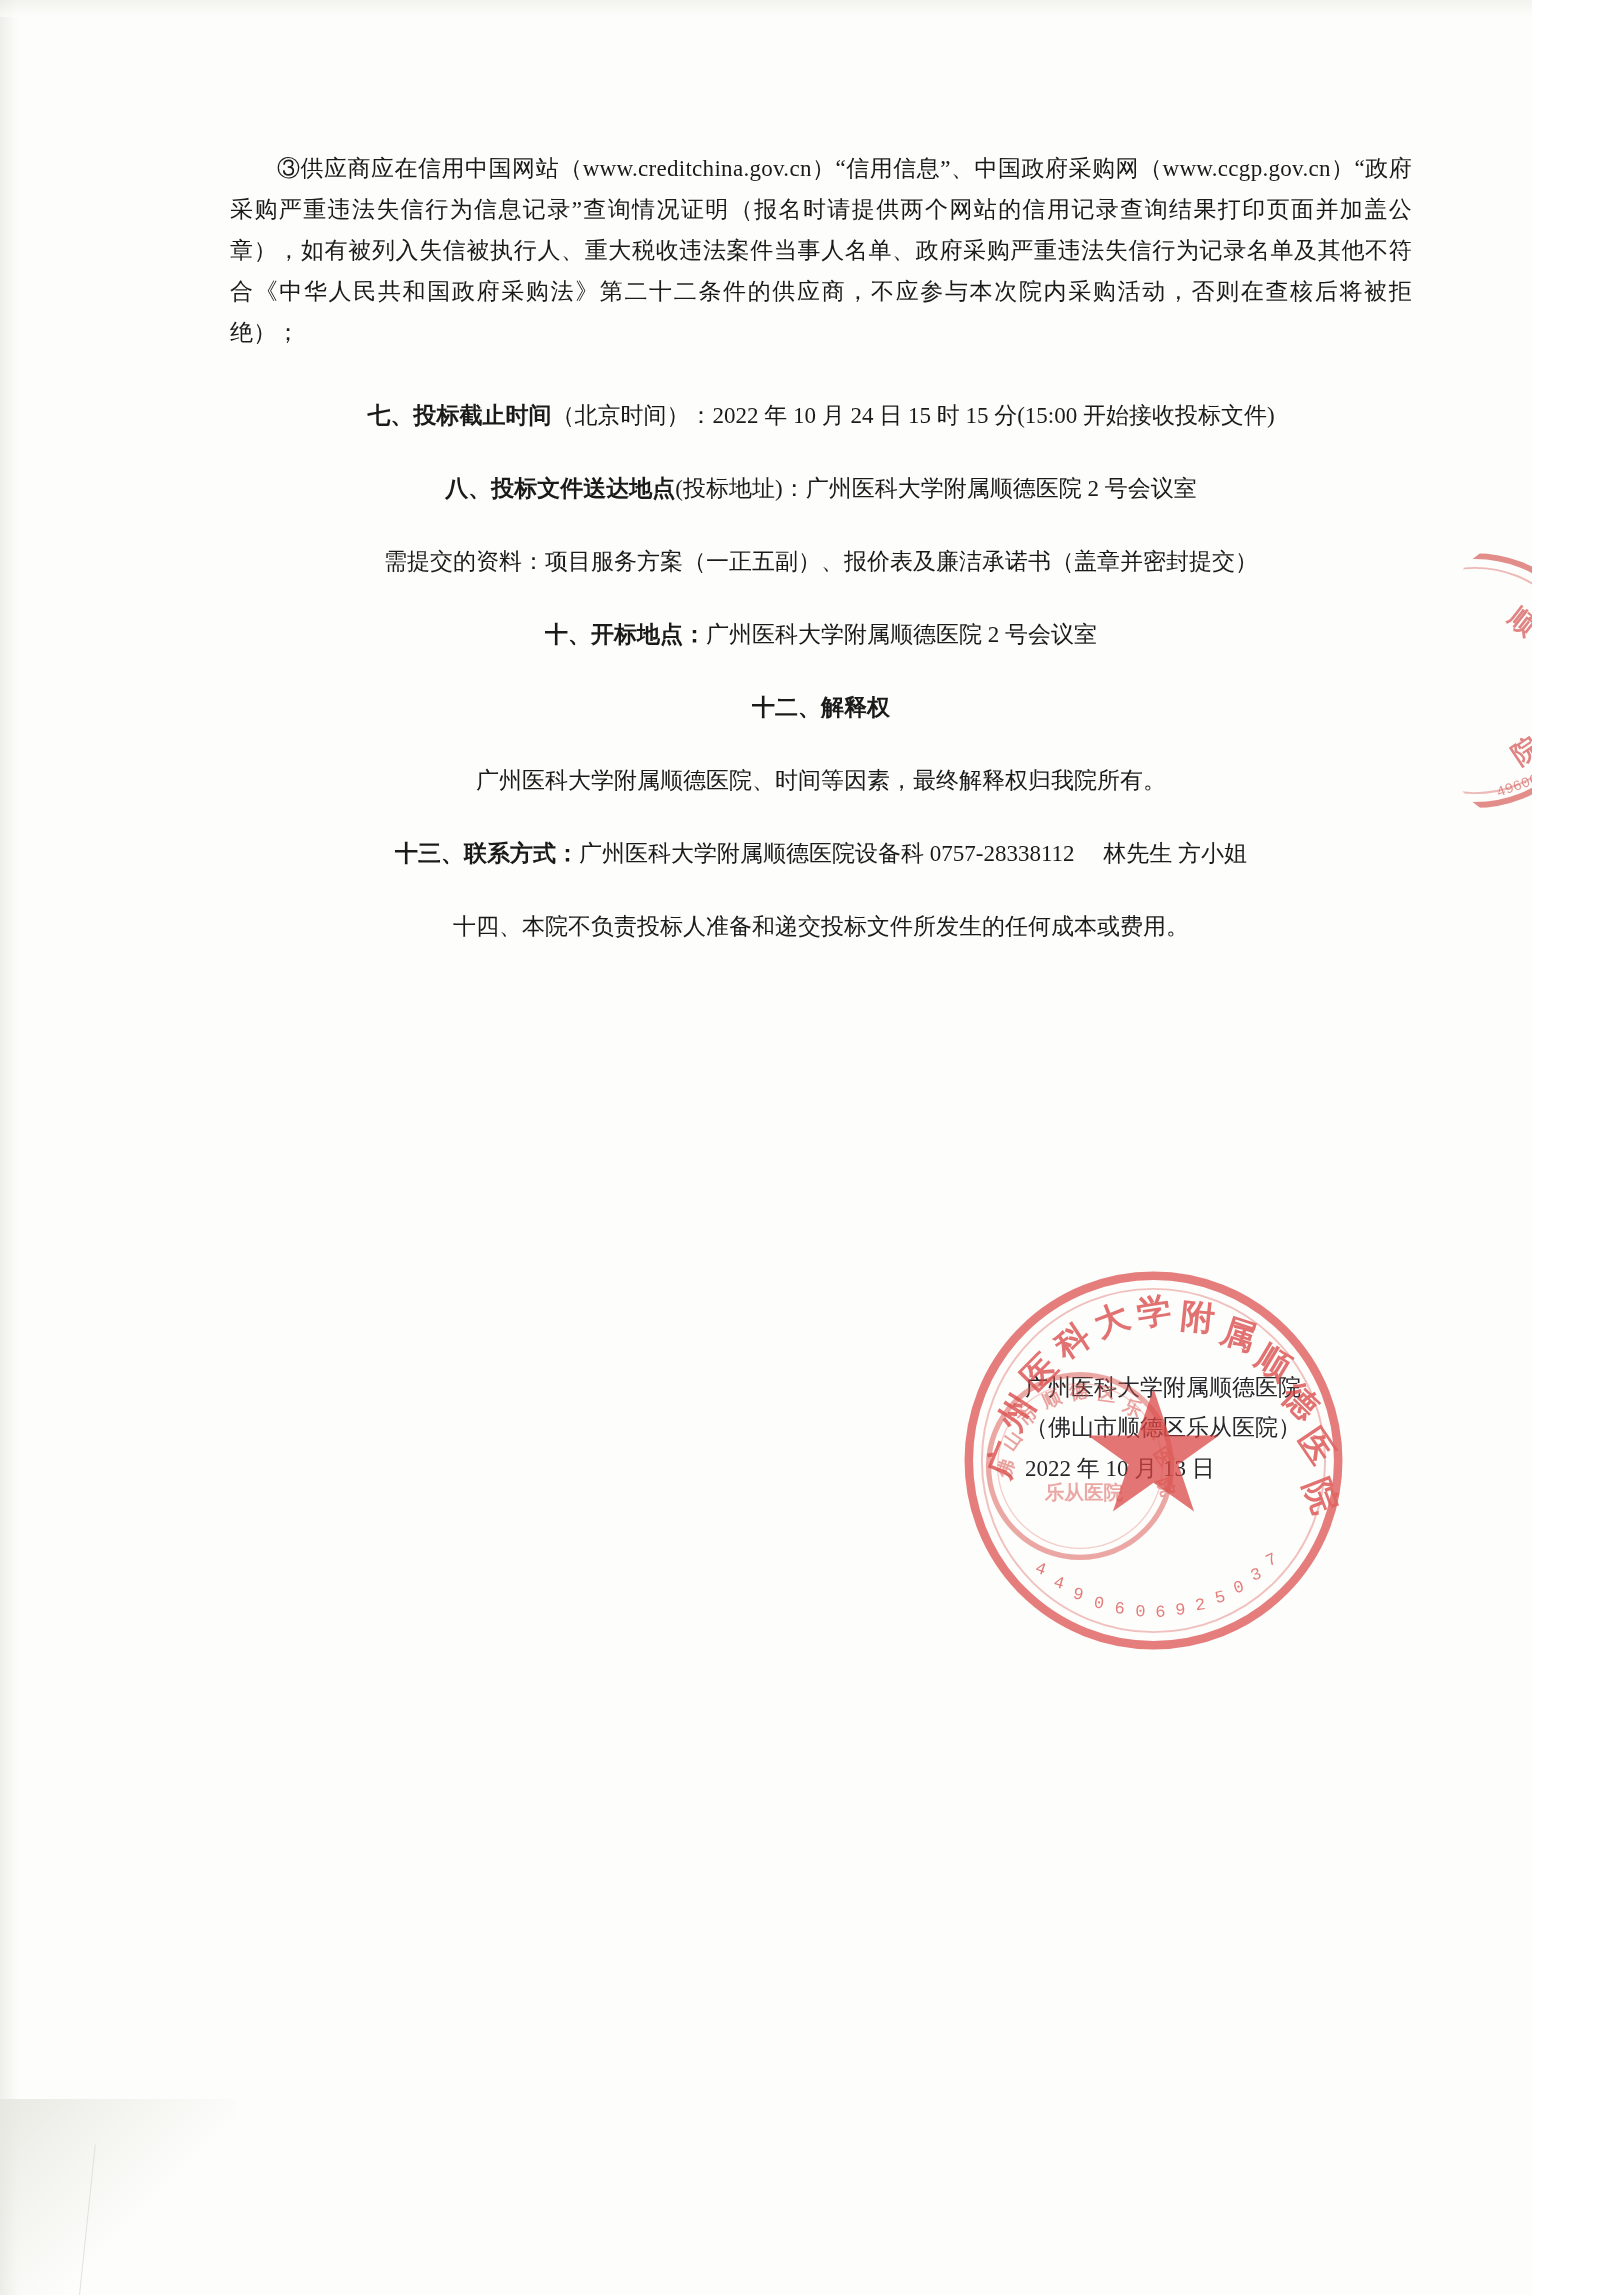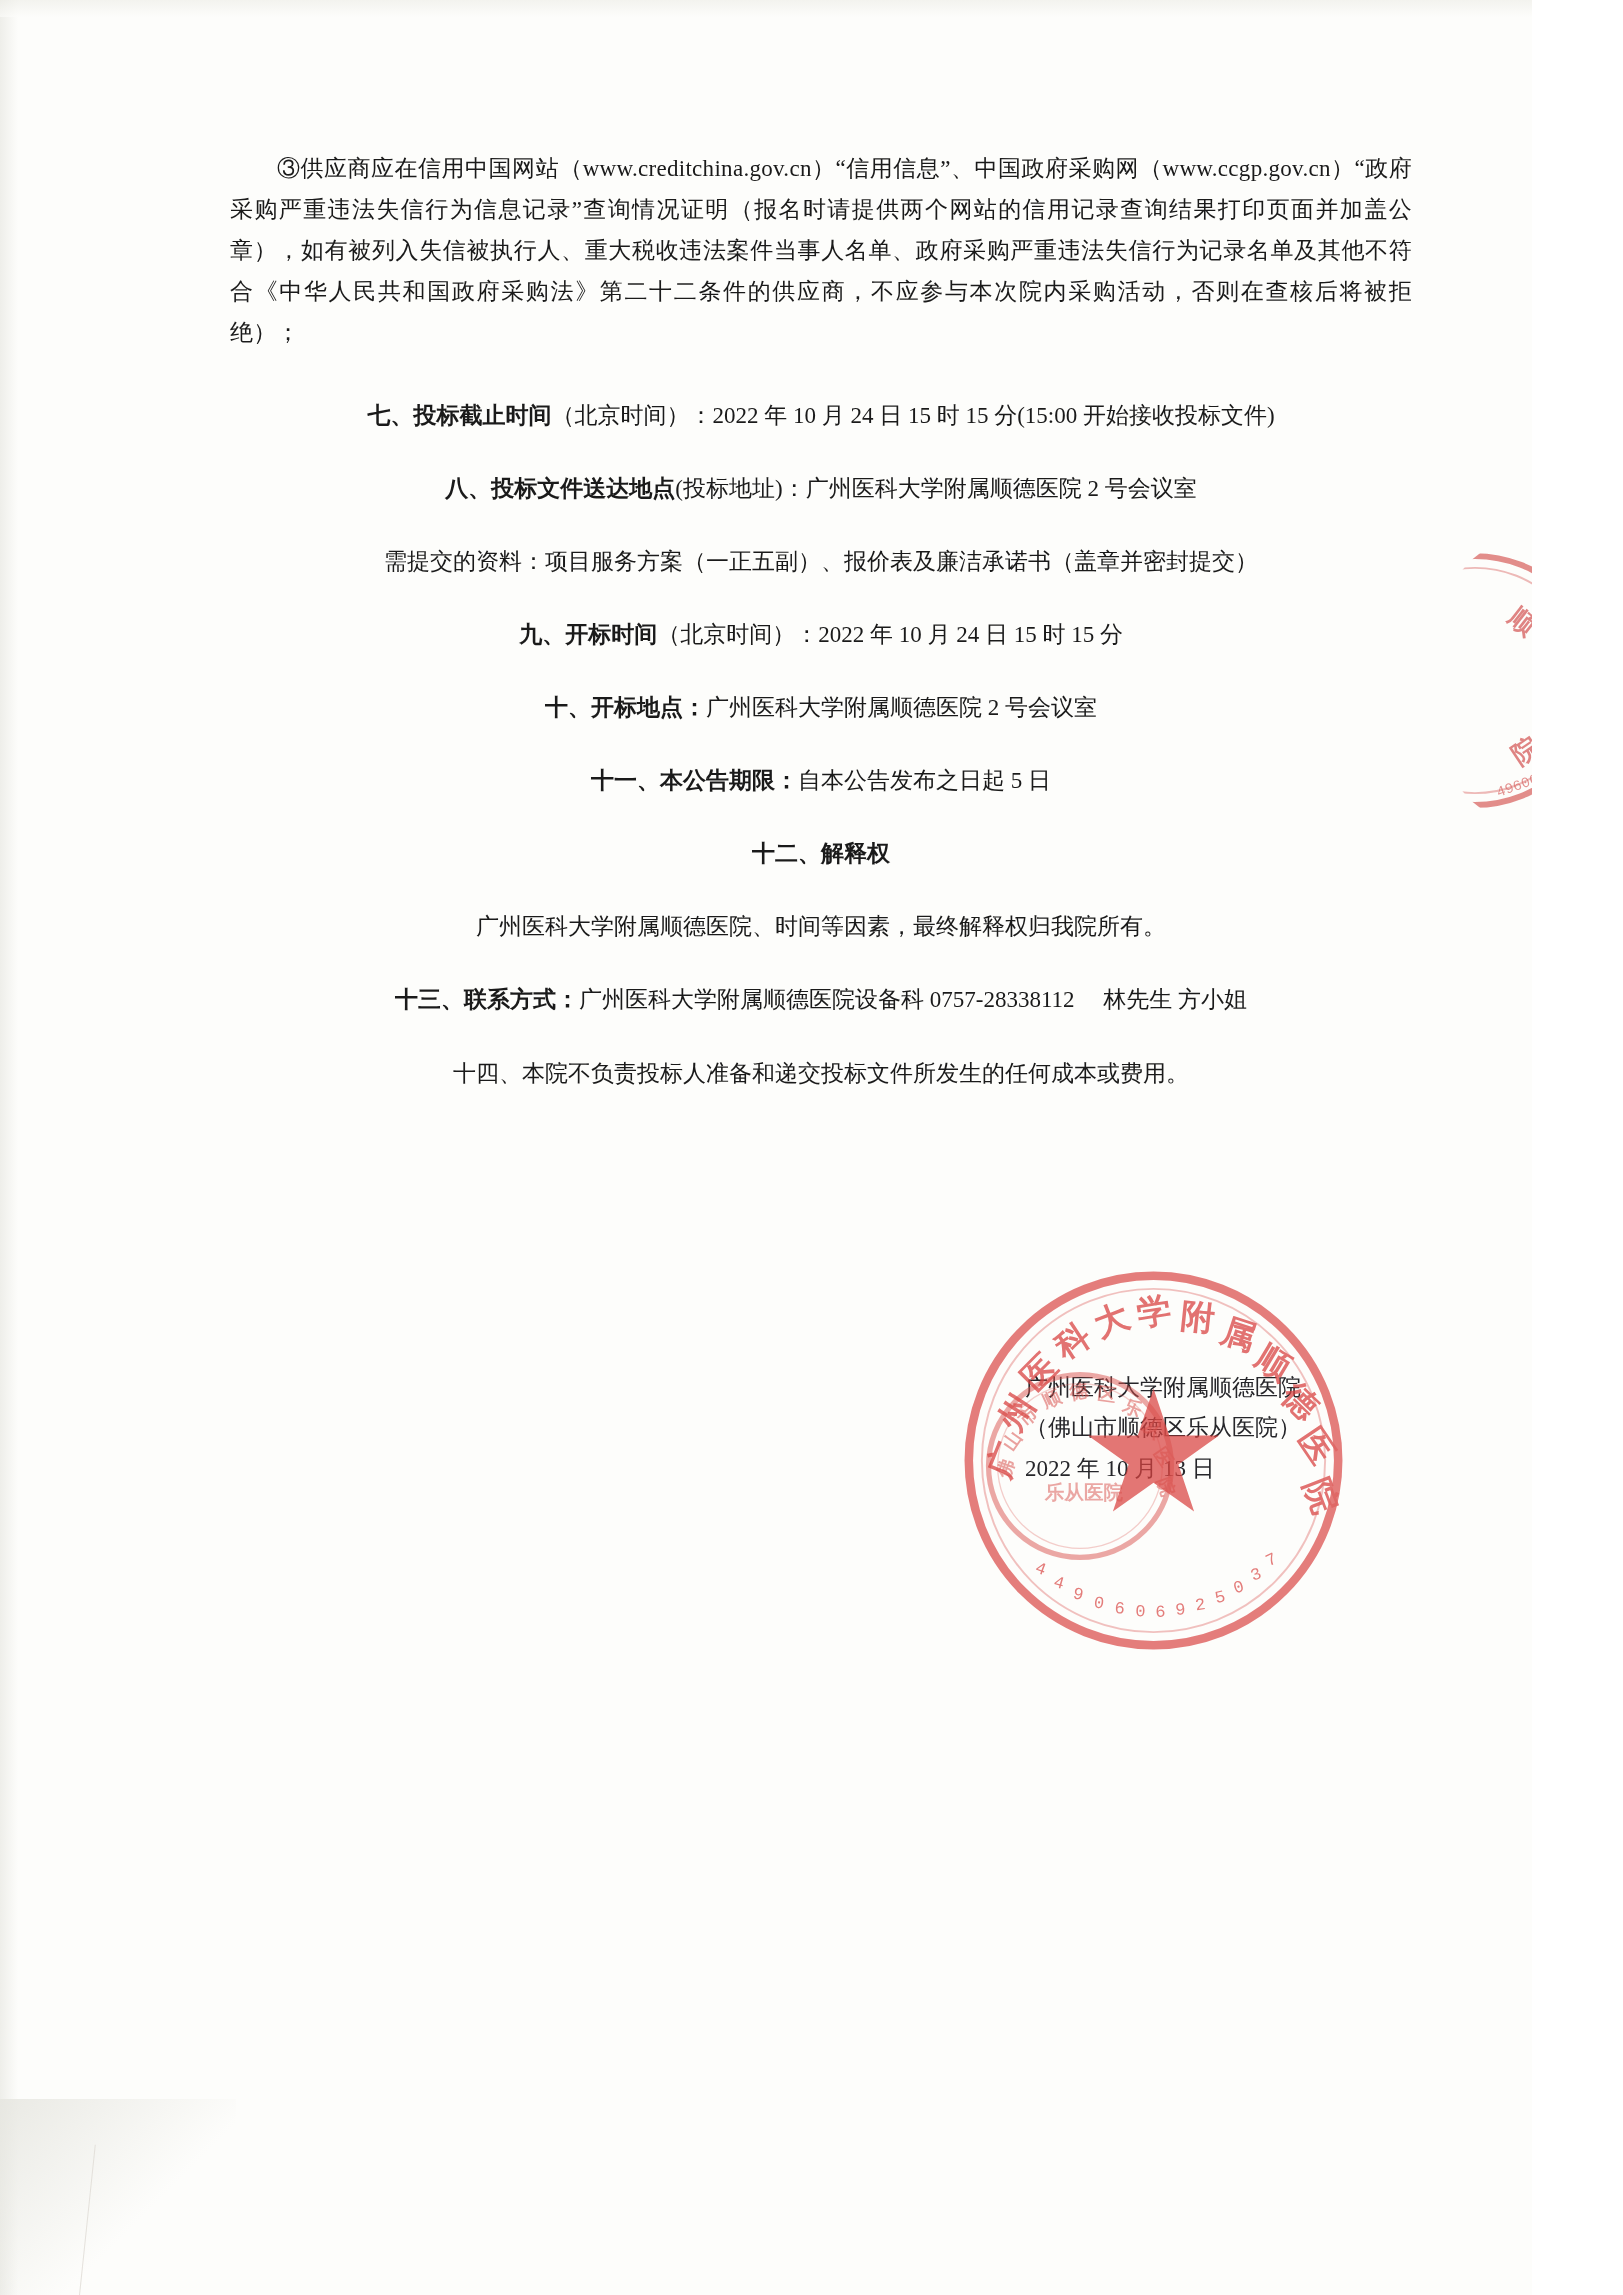--- a/index.html
+++ b/index.html
@@ -139,31 +139,25 @@
     </p>
 
     <p class="sec">
       <span class="head">八、投标文件送达地点</span><span>(投标地址)：广州医科大学附属顺德医院 2 号会议室</span>
     </p>
 
     <p class="sec">
       <span>需提交的资料：项目服务方案（一正五副）、报价表及廉洁承诺书（盖章并密封提交）</span>
     </p>
 
-    <p class="sec">
-      <span class="head">九、开标时间</span><span>（北京时间）：2022 年 10 月 24 日 15 时 15 分</span>
-    </p>
 
     <p class="sec">
       <span class="head">十、开标地点：</span><span>广州医科大学附属顺德医院 2 号会议室</span>
     </p>
 
-    <p class="sec">
-      <span class="head">十一、本公告期限：</span><span>自本公告发布之日起 5 日</span>
-    </p>
 
     <p class="sec">
       <span class="head">十二、解释权</span>
     </p>
 
     <p class="sec">
       <span>广州医科大学附属顺德医院、时间等因素，最终解释权归我院所有。</span>
     </p>
 
     <p class="sec">

